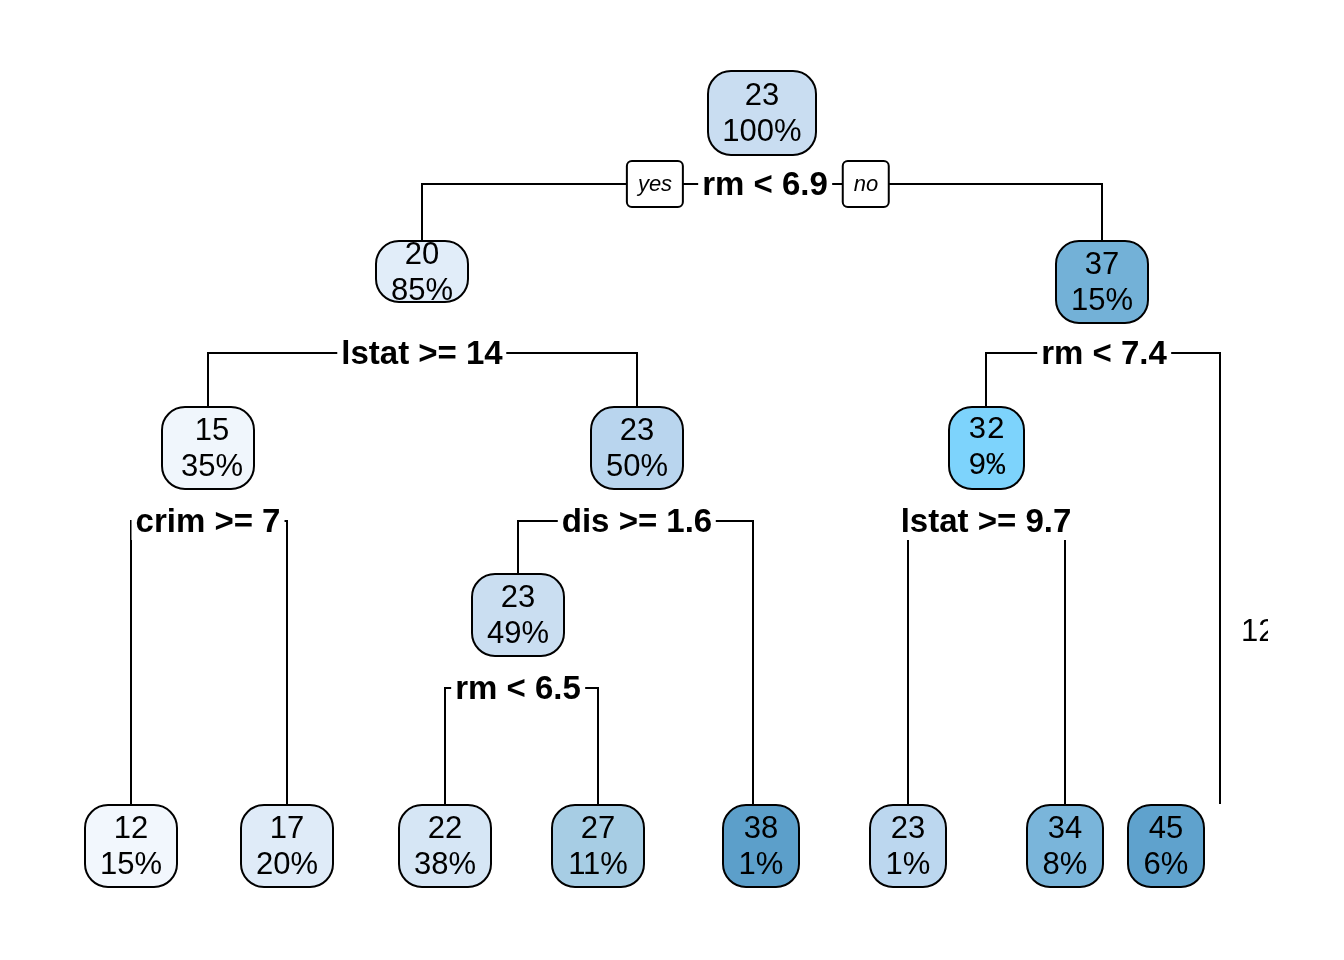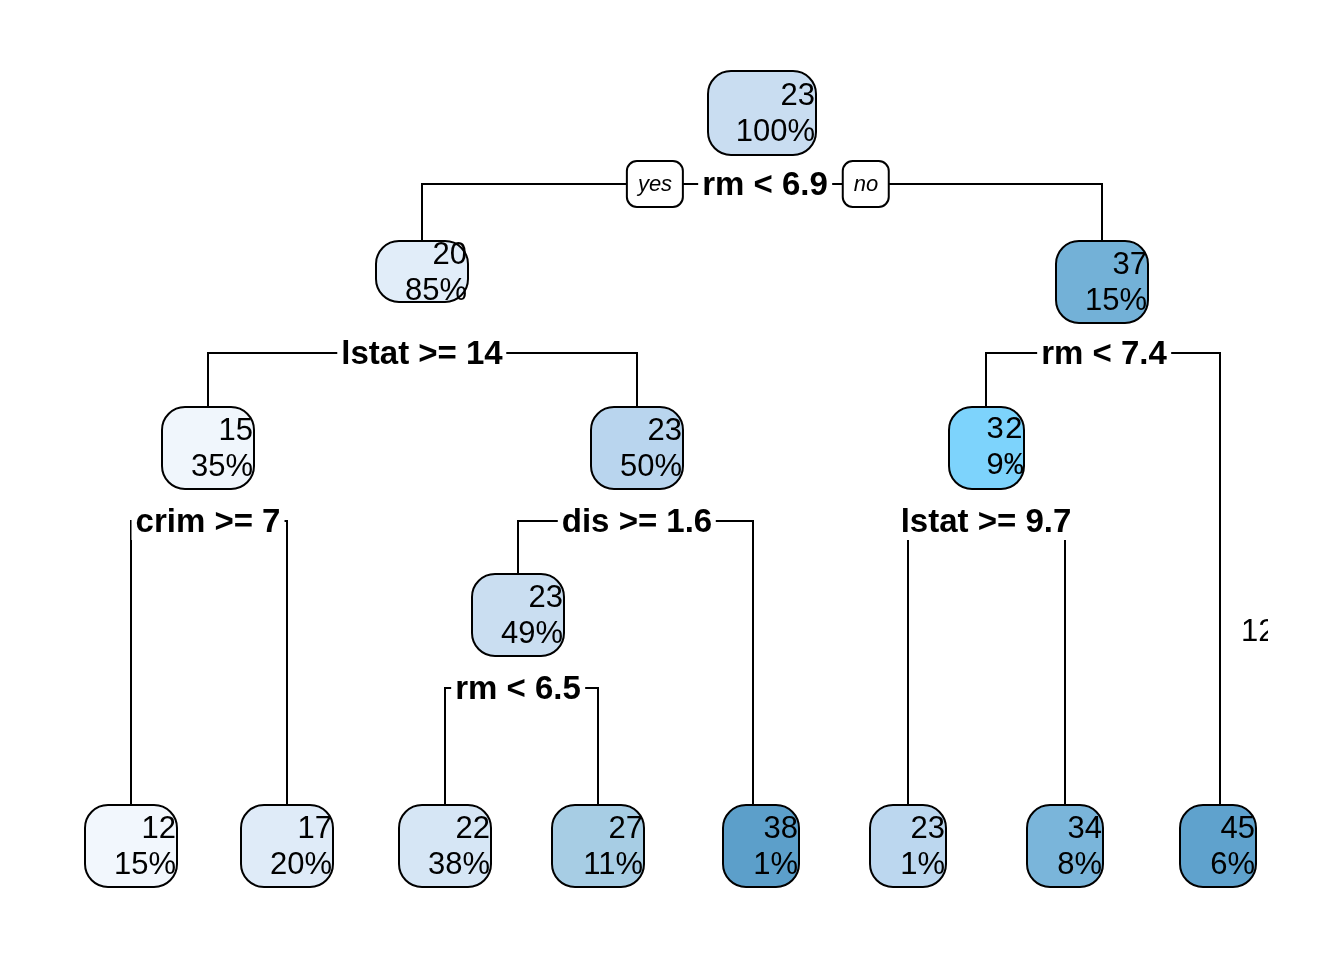--- a/index.html
+++ b/index.html
@@ -25,21 +25,21 @@
     width: 2.5px;
     background: #000000;
   }
   .node {
     position: absolute;
     border: 2.5px solid #000000;
     border-radius: 24px;
     box-sizing: border-box;
     display: flex;
     flex-direction: column;
-    align-items: flex-end;
+    align-items: center;
     justify-content: center;
     color: #000000;
     font-size: 31px;
     line-height: 36px;
     text-align: center;
   }
   .split-label {
     position: absolute;
     transform: translate(-50%, -50%);
     background: #ffffff;
@@ -48,21 +48,21 @@
     font-weight: bold;
     line-height: 38px;
     white-space: nowrap;
     padding: 0 4px;
   }
   .edge-badge {
     position: absolute;
     transform: translate(-50%, -50%);
     background: #ffffff;
     border: 2.5px solid #000000;
-    border-radius: 11px;
+    border-radius: 6px;
     box-sizing: border-box;
     color: #000000;
     font-size: 22px;
     font-style: italic;
     line-height: 28px;
     padding: 8px 10px;
     white-space: nowrap;
   }
   .clipped-text {
     position: absolute;
@@ -161,20 +161,20 @@
     <div>1%</div>
   </div>
   <div class="node" style="left: 869px; top: 804px; width: 78px; height: 84px; background: rgb(188, 215, 239);">
     <div>23</div>
     <div>1%</div>
   </div>
   <div class="node" style="left: 1026px; top: 804px; width: 78px; height: 84px; background: rgb(122, 181, 218);">
     <div>34</div>
     <div>8%</div>
   </div>
-  <div class="node" style="left: 1179px; top: 804px; width: 78px; height: 84px; background: rgb(95, 162, 205);">
+  <div class="node" style="left: 1127px; top: 804px; width: 78px; height: 84px; background: rgb(95, 162, 205);">
     <div>45</div>
     <div>6%</div>
   </div>
 
   <div class="clipped-text" style="left:1241px; top:613px; width:27px;">12</div>
 
 </div>
 
 </body></html>

